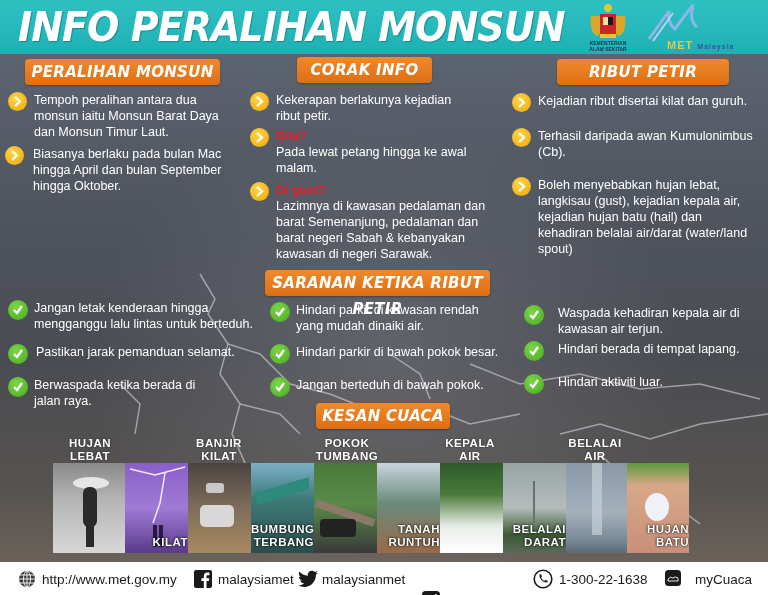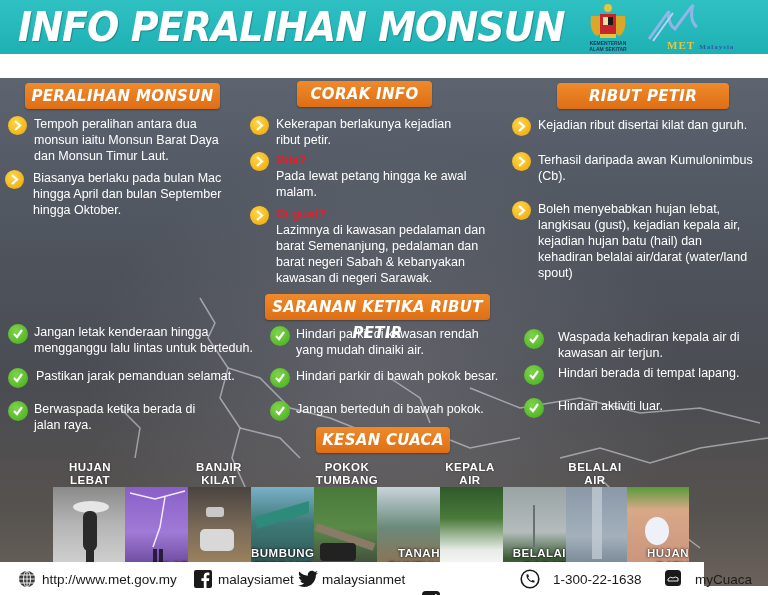--- a/index.html
+++ b/index.html
@@ -15,29 +15,28 @@
     font-family: "DejaVu Sans", sans-serif; font-weight: bold; font-style: italic;
     font-size: 40px; color: #ffffff; letter-spacing: -1px;
     transform: scaleX(0.95); transform-origin: left center;
     text-shadow: 1px 1px 1px rgba(0,0,0,0.25);
   }
   .logo-kem { position: absolute; left: 583px; top: 2px; width: 50px; height: 50px; }
   .logo-kem-text { position: absolute; left: 0; bottom: 0; width: 50px; text-align: center;
     font-size: 5px; font-weight: bold; color: #1a3355; line-height: 6px; }
   .logo-met { position: absolute; left: 645px; top: 3px; width: 115px; height: 48px; }
   .logo-met-text { position: absolute; left: 22px; top: 36px; font-size: 11px; font-weight: bold; color: #e8c440; letter-spacing: 1px; }
-  .logo-met-text span { color: #3355a8; font-size: 7px; letter-spacing: 1px; font-family: Liberation Serif, serif; }
+  .logo-met-text span { color: #3355a8; font-size: 7px; letter-spacing: 1px; }
 
   .main {
     position: absolute; left: 0; top: 54px; width: 768px; height: 508px;
     background:
       radial-gradient(ellipse at 50% 60%, rgba(140,140,150,0.35) 0%, rgba(0,0,0,0) 55%),
       linear-gradient(180deg, #5c6470 0%, #4e535c 35%, #4a4c52 60%, #56524f 85%, #6a625a 100%);
     overflow: hidden;
-    margin-top: 24px;
   }
   .lightning { position: absolute; left: 0; top: 0; width: 768px; height: 508px; pointer-events: none; }
 
   .pill {
     position: absolute; height: 26px; border-radius: 4px;
     background: linear-gradient(180deg, #ef8a2c 0%, #de6e14 100%);
     color: #ffffff; font-weight: bold; font-style: italic; font-size: 15px;
     text-align: center; line-height: 26px; letter-spacing: 0.3px;
     box-shadow: 0 1px 2px rgba(0,0,0,0.3);
     font-family: "DejaVu Sans", sans-serif;
@@ -436,21 +435,21 @@
   <div class="f-item" style="left:422px;margin-top:21px;">
     <span class="ic">
       <svg width="18" height="18" viewBox="0 0 18 18">
           <rect x="0" y="0" width="18" height="18" rx="3.5" fill="#1a1a1a"></rect>
           <circle cx="9" cy="9.5" r="4" fill="none" stroke="#fff" stroke-width="1.6"></circle>
           <circle cx="13.8" cy="4" r="1" fill="#fff"></circle>
         </svg>
     </span>
     <span>metmalaysia</span>
   </div>
-  <div class="f-item" style="left:520px;gap:7px;">
+  <div class="f-item" style="left:533px;">
     <span class="ic" style="width:20px;height:20px;">
       <svg width="20" height="20" viewBox="0 0 20 20">
           <circle cx="10" cy="10" r="8.8" fill="none" stroke="#1a1a1a" stroke-width="1.6"></circle>
           <path d="M6.5 5.5 L8.2 5.2 L9 7.6 L8 8.6 C8.6 10 9.9 11.3 11.3 11.9 L12.3 10.9 L14.7 11.7 L14.4 13.4 C10 13.9 6 9.9 6.5 5.5 Z" fill="#1a1a1a"></path>
         </svg>
     </span>
     <span>1-300-22-1638</span>
   </div>
   <div class="f-item" style="left:665px;">
     <span class="ic" style="margin-right:12px;">

